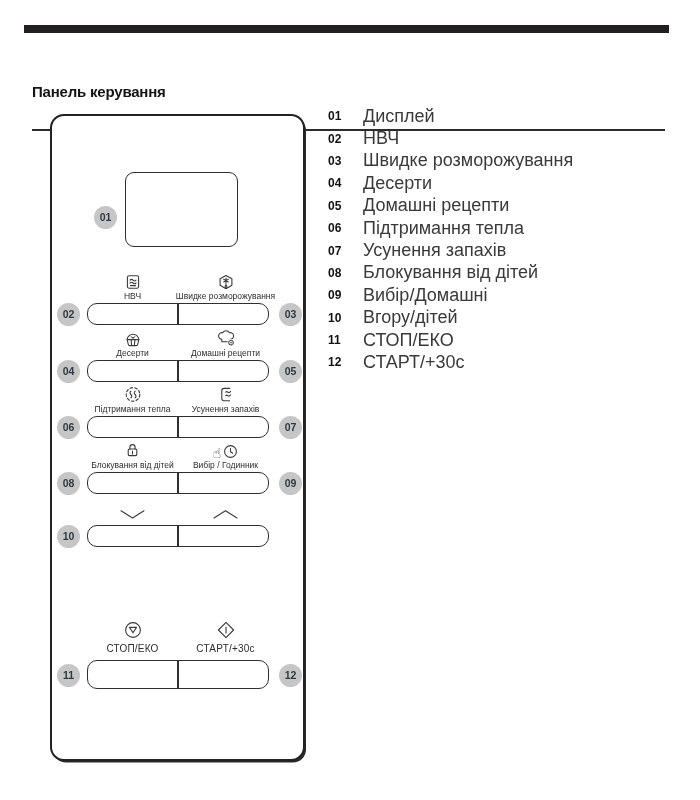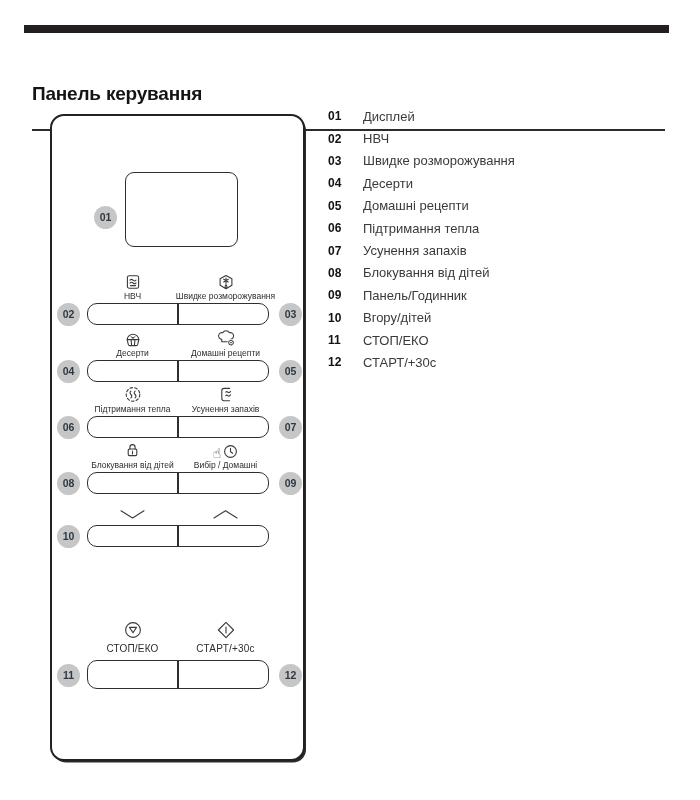--- a/index.html
+++ b/index.html
@@ -1,21 +1,21 @@
 <!DOCTYPE html>
 <html><head>
 <meta charset="utf-8">
 <style>
   html,body { margin:0; padding:0; }
   body {
     width:700px; height:800px; position:relative; background:#ffffff;
     font-family:"Liberation Sans", sans-serif; overflow:hidden;
   }
   .topbar { position:absolute; left:24px; top:25px; width:645px; height:8px; background:#231f20; }
-  .page-title { position:absolute; left:32px; top:83px; font-size:19px; font-weight:bold; color:#141414; letter-spacing:-0.2px; }
+  .page-title { position:absolute; left:32px; top:83px; font-size:15px; font-weight:bold; color:#141414; letter-spacing:-0.2px; }
   .title-rule { position:absolute; left:32px; top:129px; width:633px; height:1.8px; background:#2b2b2b; }
 
   .panel {
     position:absolute; left:50px; top:114px; width:255px; height:647px;
     border:2.5px solid #222; border-radius:14px; background:#fff;
     box-sizing:border-box; box-shadow:2px 2.5px 0 -1px #2a2a2a;
   }
   .display { position:absolute; left:73px; top:56px; width:113px; height:75px;
     border:1.8px solid #2e2e2e; border-radius:9px; box-sizing:border-box; background:#fff; }
 
@@ -52,21 +52,21 @@
   svg.ic * { stroke:#3a3a3a; stroke-width:1.1; fill:none; stroke-linecap:round; stroke-linejoin:round; }
   svg.ic .fill { fill:#3a3a3a; stroke:none; }
   svg.ic .white { fill:#ffffff; }
   svg.ic .nostroke { stroke:none; }
   .hand { font-family:"DejaVu Sans", sans-serif; font-size:14px; line-height:1; color:#3a3a3a; margin-right:2px; transform:translateY(1px); }
   .combo { display:flex; align-items:flex-end; }
 
   .legend { position:absolute; left:328px; top:105px; margin:0; padding:0; }
   .legend li { list-style:none; height:22.4px; display:flex; align-items:center; }
   .l-num { width:35px; font-weight:bold; color:#121212; font-size:12px; }
-  .l-text { color:#3a3a3a; font-size:13px; }
+  .l-text { color:#3a3a3a; font-size:18px; }
 </style>
 </head>
 <body>
 
 <div class="topbar"></div>
 <div class="page-title">Панель керування</div>
 <div class="title-rule"></div>
 
 <div class="panel">
 
@@ -160,21 +160,21 @@
       </svg>
     </div>
     <div class="ico ico-r combo">
       <span class="hand">☝</span>
       <svg class="ic" width="15" height="15" viewBox="0 0 15 15">
         <circle cx="7.5" cy="7.5" r="5.9"></circle>
         <path d="M7.5 4.4 V7.7 l2.2 1.5"></path>
       </svg>
     </div>
     <div class="lbl lbl-l">Блокування від дітей</div>
-    <div class="lbl lbl-r">Вибір / Домашні</div>
+    <div class="lbl lbl-r">Вибір / Годинник</div>
     <div class="bar">
         <div class="divider"></div>
       </div>
     <div class="callout co-l">08</div>
     <div class="callout co-r">09</div>
   </div>
 
   <div class="prow r5">
     <div class="ico ico-l">
       <svg class="ic" width="27" height="13" viewBox="0 0 27 13">
@@ -243,21 +243,21 @@
   <li>
       <span class="l-num">07</span>
       <span class="l-text">Усунення запахів</span>
     </li>
   <li>
       <span class="l-num">08</span>
       <span class="l-text">Блокування від дітей</span>
     </li>
   <li>
       <span class="l-num">09</span>
-      <span class="l-text">Панель/Годинник</span>
+      <span class="l-text">Вибір/Домашні</span>
     </li>
   <li>
       <span class="l-num">10</span>
       <span class="l-text">Вгору/дітей</span>
     </li>
   <li>
       <span class="l-num">11</span>
       <span class="l-text">СТОП/ЕКО</span>
     </li>
   <li>

